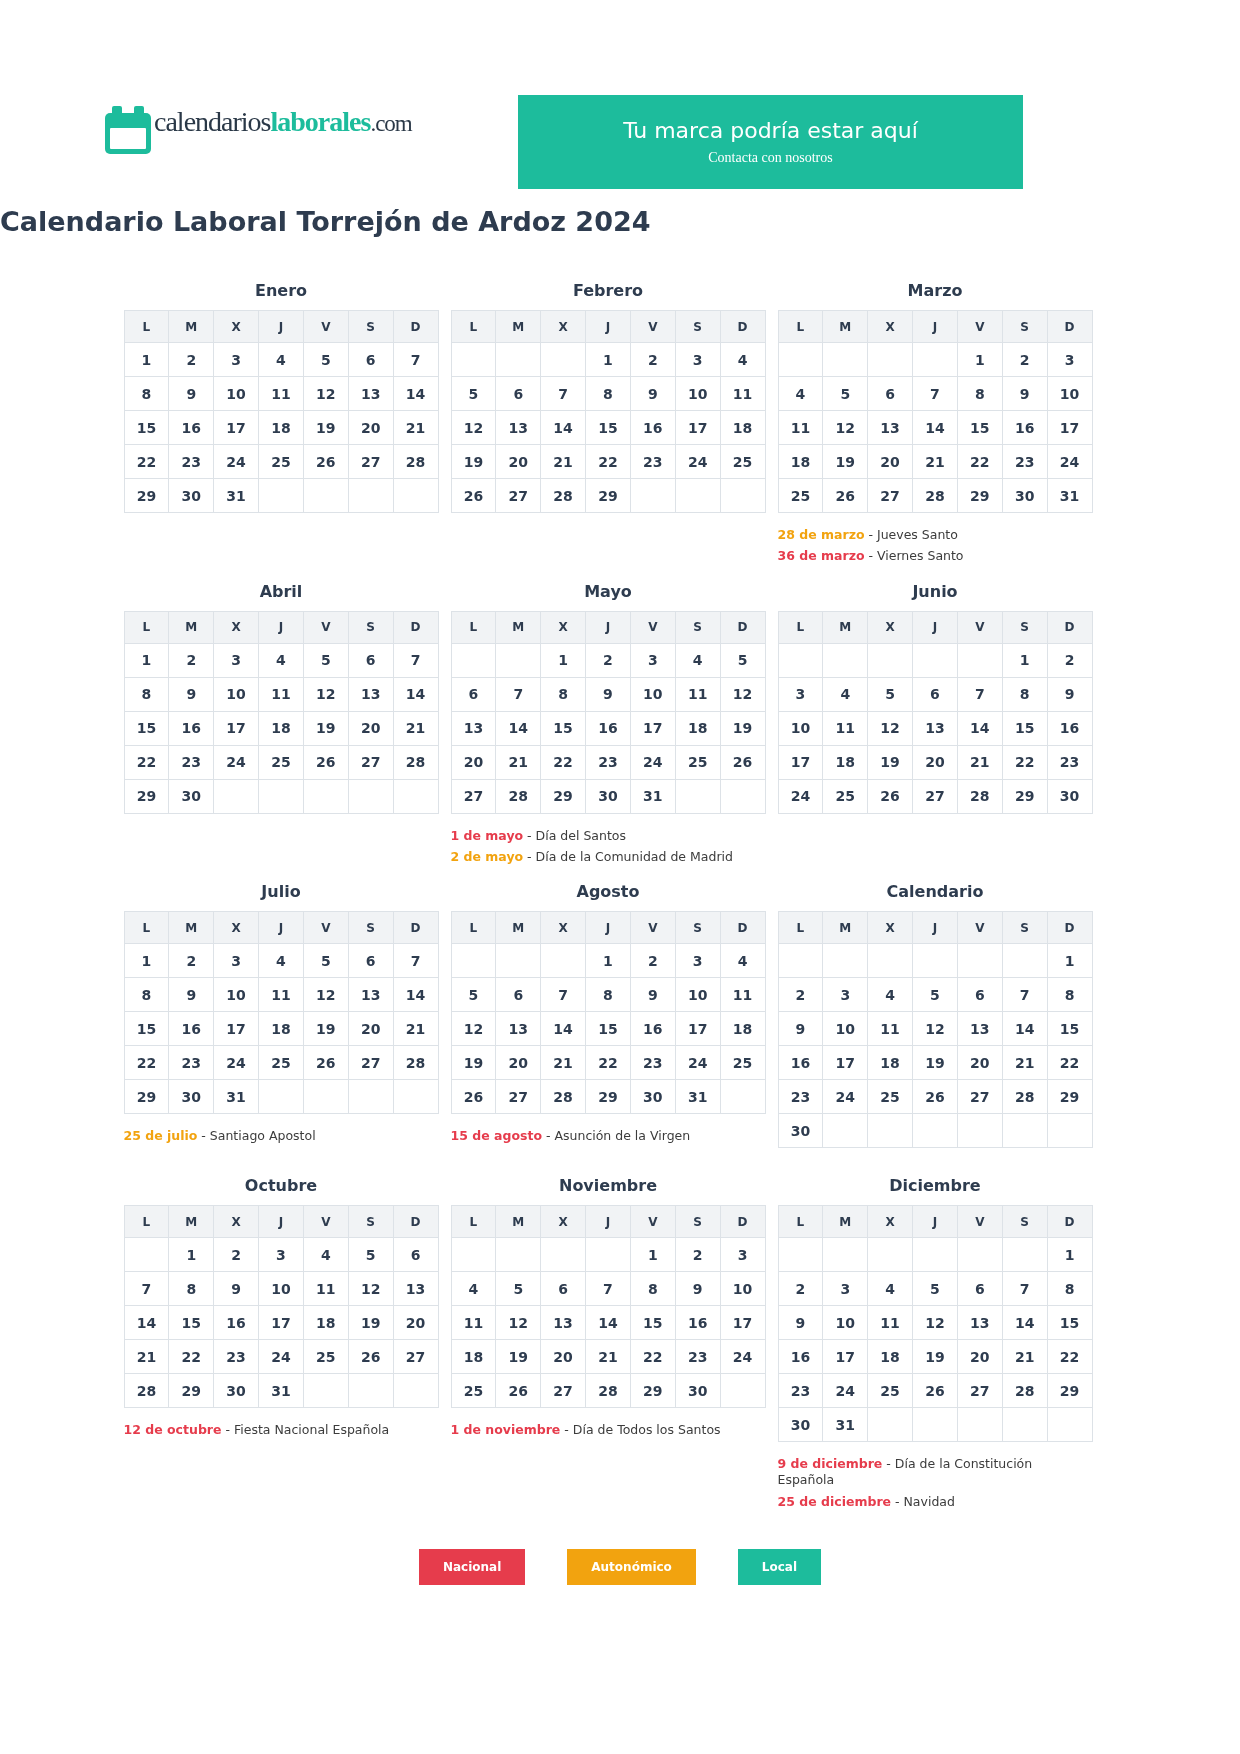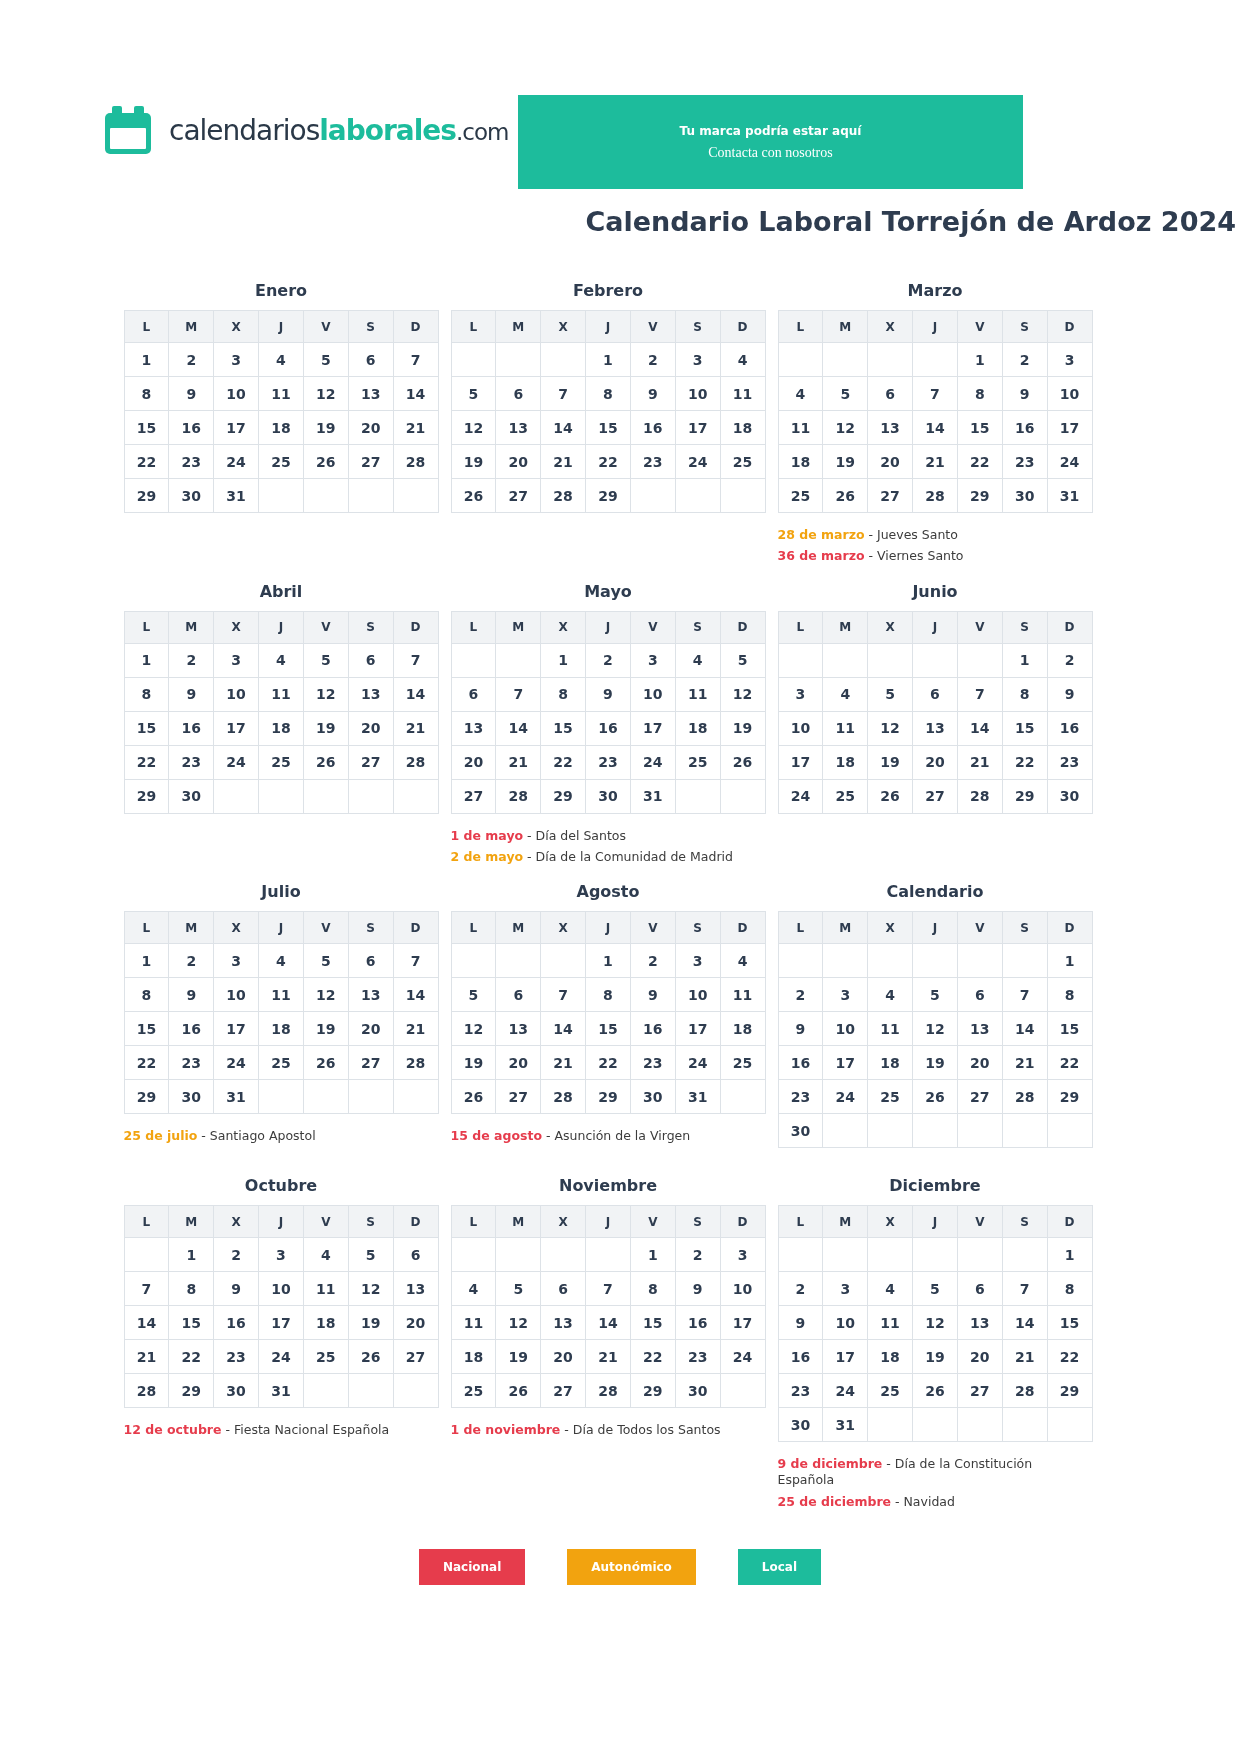--- a/index.html
+++ b/index.html
@@ -14,39 +14,39 @@
     --table-border:#c9d0d6;
   }
   html,body{margin:0;padding:0;background:#ffffff;}
   body{
     width:1240px;min-height:1754px;position:relative;
     font-family:"DejaVu Sans","Liberation Sans",sans-serif;
     color:var(--ink);overflow:hidden;
   }
   
   .header{position:relative;height:192px;}
-  .logo{position:absolute;left:105px;top:106px;display:flex;align-items:center;gap:18px;cursor:pointer;}
+  .logo{position:absolute;left:105px;top:106px;display:flex;gap:3px;cursor:pointer;font-family:Liberation Serif, serif;}
   .cal-icon{position:relative;width:46px;height:48px;flex:0 0 auto;}
   .cal-icon .tab{position:absolute;top:0;width:10px;height:14px;background:var(--local);border-radius:2px;}
   .cal-icon .tab.t1{left:7px;} .cal-icon .tab.t2{right:7px;}
   .cal-icon .body{position:absolute;top:7px;left:0;right:0;bottom:0;background:var(--local);border-radius:5px;}
   .cal-icon .page{position:absolute;left:5px;right:5px;bottom:5px;height:21px;background:#ffffff;border-radius:1px;}
   .logo-text{font-size:28px;letter-spacing:-1px;color:#2a3847;white-space:nowrap;}
   .logo-text .accent{color:var(--local);font-weight:bold;}
   .logo-text .tld{font-size:23px;}
   .banner{
     position:absolute;left:518px;top:95px;width:505px;height:94px;
     background:var(--local);color:#ffffff;display:flex;flex-direction:column;
     justify-content:center;align-items:center;gap:7px;cursor:pointer;
   }
-  .banner .l1{font-weight:bold;font-size:12px;}
+  .banner .l1{font-weight:normal;font-size:22px;}
   .banner .l2{font-size:14px;font-family:Liberation Serif, serif;}
   
   .page-title{
-    text-align:right;font-size:27px;font-weight:bold;color:var(--ink);
+    text-align:left;font-size:27px;font-weight:bold;color:var(--ink);
     margin:14px 4px 44px 0;
   }
   
   .months-grid{
     width:993px;margin:0 auto;display:grid;
     grid-template-columns:repeat(3,315px);column-gap:24px;row-gap:32px;
     align-items:start;
     gap:12px;
   }
   .month-title{text-align:center;font-size:16px;font-weight:bold;margin:0 0 10px 0;color:var(--ink);}

